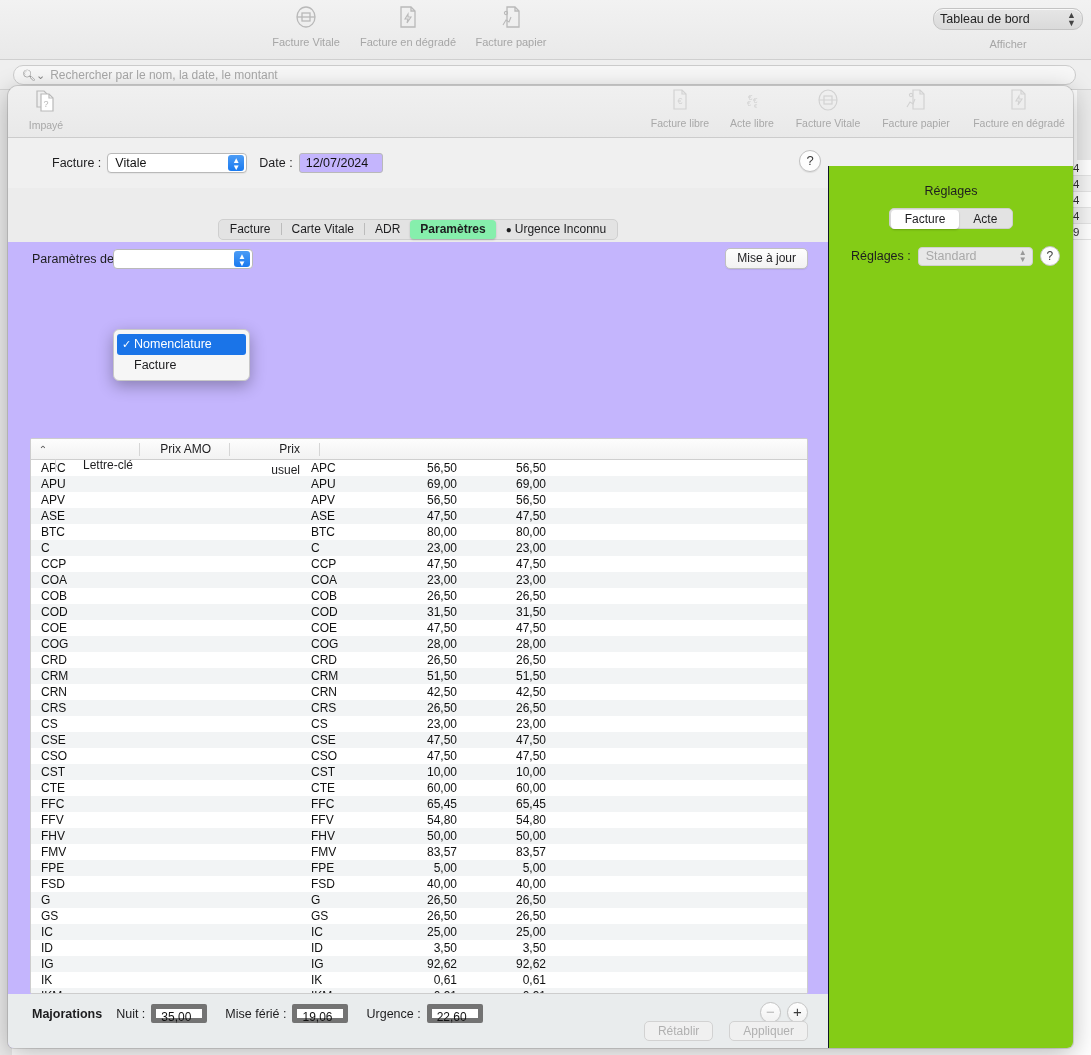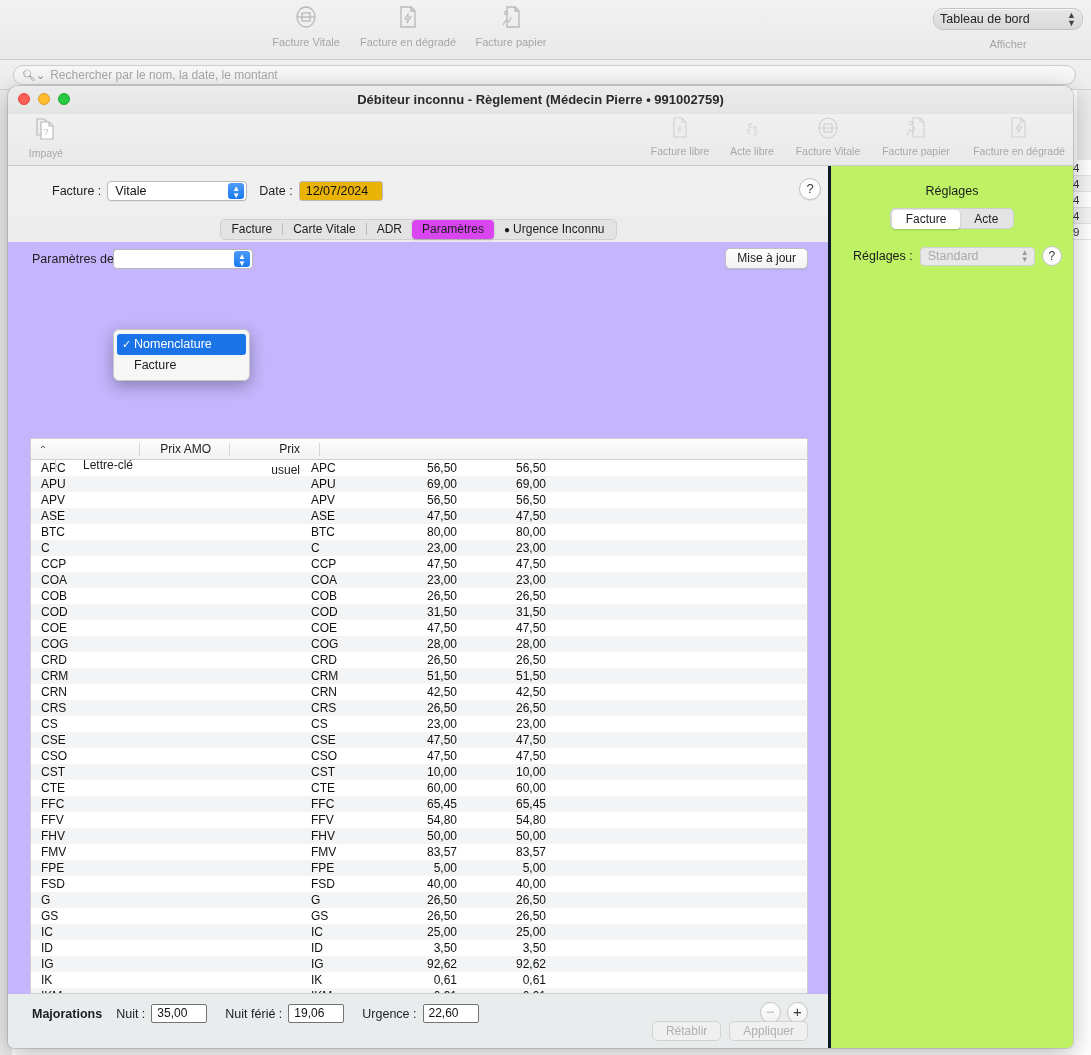--- a/index.html
+++ b/index.html
@@ -120,21 +120,21 @@
     background: #ffffff; border: 1px solid #b9b9b9; border-radius: 4px;
     font-size: 12.5px; line-height: 18px; padding-left: 7px; color: #111;
     box-shadow: 0 1px 1px rgba(0,0,0,.05);
   }
   .pop-btn .bluebox {
     position: absolute; right: 2px; top: 1px; width: 16px; height: 16px;
     background: linear-gradient(180deg,#4c9cf5,#197af0); border-radius: 3px;
     color: #fff; font-size: 8px; line-height: 7px; text-align: center; padding-top: 2px;
   }
   .date-field {
-    width: 84px; height: 20px; background: #eab308; border: 1px solid #b9b9b9;
+    width: 84px; height: 20px; background: #c4b5fd; border: 1px solid #b9b9b9;
     border-radius: 3px; font-size: 12.5px; line-height: 18px; padding-left: 6px; color: #111;
   }
   .help-btn {
     position: absolute; right: 252px; top: 12px; width: 22px; height: 22px;
     border-radius: 50%; background: #fdfdfd; border: 1px solid #c2c2c2;
     font-size: 13px; line-height: 20px; text-align: center; color: #3a3a3a;
     box-shadow: 0 1px 1px rgba(0,0,0,.08);
   }
 
   
@@ -144,21 +144,21 @@
   }
   .tabs {
     display: flex; align-items: center; height: 21px;
     background: #e3e3e3; border: 1px solid #cfcfcf; border-radius: 5px;
     padding: 1px; gap: 0px;
   }
   .tab {
     padding: 0 10px; height: 19px; line-height: 19px; font-size: 12px; color: #1d1d1f;
     border-radius: 4px; white-space: nowrap;
   }
-  .tab.sel { background: #d946ef; box-shadow: 0 1px 2px rgba(0,0,0,.2); font-weight: normal; text-align: right; }
+  .tab.sel { background: #86efac; box-shadow: 0 1px 2px rgba(0,0,0,.2); font-weight: bold; text-align: right; }
   .tab-sep { width: 1px; height: 12px; background: #bcbcbc; }
   .tab .bullet { font-size: 10px; margin-right: 3px; }
 
   
   .left-pane {
     position: absolute; left: 0; top: 156px; width: 820px; bottom: 0;
     background: #c4b5fd;
   }
   .param-row {
     position: relative; height: 34px;
@@ -229,42 +229,42 @@
 
   
   .bottom-bar {
     position: absolute; left: 0; right: 0; bottom: 0; height: 54px;
     background: #e9eced;
   }
   .maj-line { position: absolute; left: 24px; top: 10px; display: flex; align-items: center; gap: 6px; }
   .maj-title { font-size: 12.5px; font-weight: bold; }
   .maj-lbl { font-size: 12.5px; }
   .maj-input {
-    width: 56px; height: 19px; background: #fff; border: 1px solid #737373; border-radius: 2px;
+    width: 56px; height: 19px; background: #fff; border: 5px solid #737373; border-radius: 2px;
     font-size: 12px; line-height: 17px; padding-left: 5px; color: #111;
   }
   .circ-btns { position: absolute; right: 20px; top: 8px; display: flex; gap: 6px; }
   .circ {
     width: 21px; height: 21px; border-radius: 50%;
     background: linear-gradient(180deg,#fefefe,#f1f1f1); border: 1px solid #c4c4c4;
     text-align: center; line-height: 18px; font-size: 15px; color: #3b3b3b;
     box-shadow: 0 1px 1px rgba(0,0,0,.07);
   }
   .circ.dim { color: #b6b6b6; }
-  .foot-btns { position: absolute; right: 20px; bottom: 7px; display: flex; gap: 8px; align-items: flex-end; }
+  .foot-btns { position: absolute; right: 20px; bottom: 7px; display: flex; gap: 16px; align-items: flex-end; }
   .foot-btn {
     height: 20px; padding: 0 13px; background: #f0f0f0;
     border: 1px solid #d2d2d2; border-radius: 5px;
     font-size: 12px; line-height: 18px; color: #b0b0b0;
   }
 
   
   .right-pane {
     position: absolute; left: 820px; top: 80px; right: 0; bottom: 0;
-    background: #bef264; border-left: 3px solid #0f172a;
+    background: #84cc16; border-left: 1px solid #0f172a;
   }
   .rp-title { text-align: center; font-size: 12.5px; color: #1d1d1f; padding-top: 18px; }
   .rp-tabs { display: flex; justify-content: center; margin-top: 10px; }
   .rp-tabgroup {
     display: flex; height: 21px; background: #e3e3e3; border: 1px solid #cfcfcf;
     border-radius: 5px; padding: 1px;
   }
   .rp-tab { padding: 0 14px; height: 19px; line-height: 19px; font-size: 12px; border-radius: 4px; }
   .rp-tab.sel { background: #fff; box-shadow: 0 1px 2px rgba(0,0,0,.2); }
   .rp-row { display: flex; align-items: center; gap: 7px; margin: 17px 0 0 22px; }
@@ -343,28 +343,20 @@
       <div class="bg-sheet-row">67 4</div>
       <div class="bg-sheet-row">67 4</div>
       <div class="bg-sheet-row">67 4</div>
       <div class="bg-sheet-row">67 4</div>
       <div class="bg-sheet-row">62 9</div>
     </div>
   </div>
 
   <div class="win">
 
-    <div class="titlebar">
-      <div class="traffic">
-        <span class="dot red"></span>
-        <span class="dot yellow"></span>
-        <span class="dot green"></span>
-      </div>
-      <div class="win-title">Débiteur inconnu  - Règlement (Médecin Pierre • 991002759)</div>
-    </div>
 
     <div class="win-toolbar">
       <div class="tb-item" style="left:-10px">
         <span>
           <svg width="22" height="26" viewBox="0 0 22 26">
               <path d="M2 3h7l3 3v13H2z" fill="none" stroke="#b9b9b9" stroke-width="1.2"></path>
               <path d="M6 6h8l4 4v13H6z" fill="#fff" stroke="#b9b9b9" stroke-width="1.2"></path>
               <path d="M14 6v4h4" fill="none" stroke="#b9b9b9" stroke-width="1.2"></path>
               <text x="11" y="19" font-size="9" fill="#b9b9b9" text-anchor="middle" font-family="Liberation Sans">?</text>
             </svg>
@@ -744,21 +736,21 @@
               <div class="td c-end"></div>
             </div>
           </div>
       </div>
 
       <div class="bottom-bar">
         <div class="maj-line">
           <span class="maj-title">Majorations</span>
           <span class="maj-lbl" style="margin-left:8px">Nuit :</span>
           <span class="maj-input">35,00</span>
-          <span class="maj-lbl" style="margin-left:12px">Nuit férié :</span>
+          <span class="maj-lbl" style="margin-left:12px">Mise férié :</span>
           <span class="maj-input">19,06</span>
           <span class="maj-lbl" style="margin-left:12px">Urgence :</span>
           <span class="maj-input">22,60</span>
         </div>
         <div class="circ-btns">
           <span class="circ dim">−</span>
           <span class="circ">+</span>
         </div>
         <div class="foot-btns">
           <span class="foot-btn">Rétablir</span>

